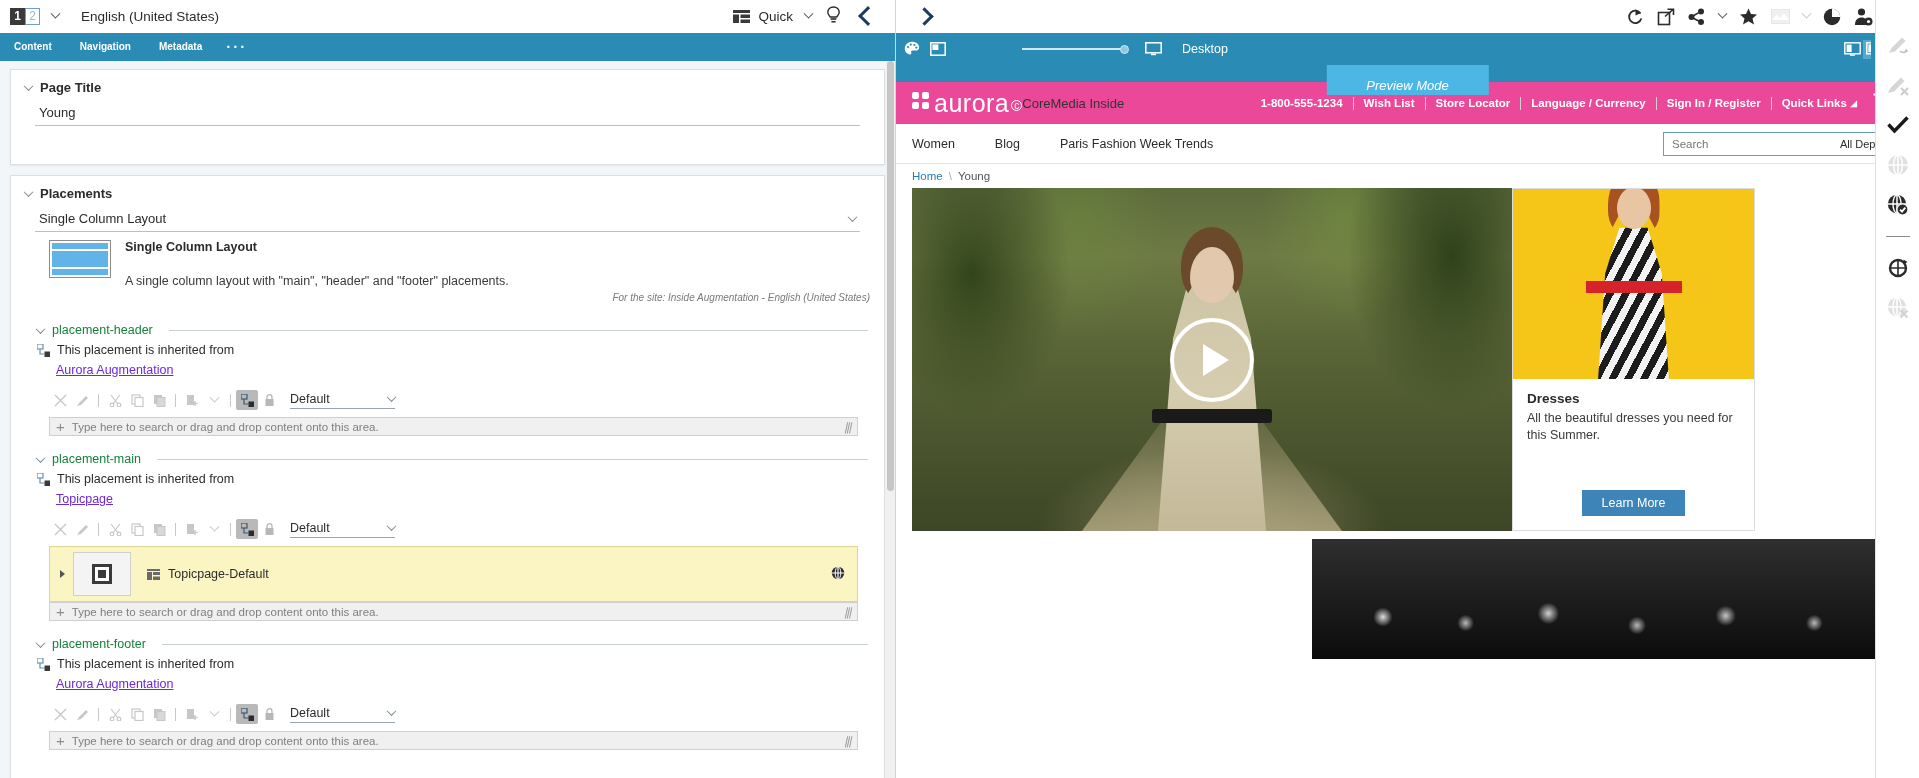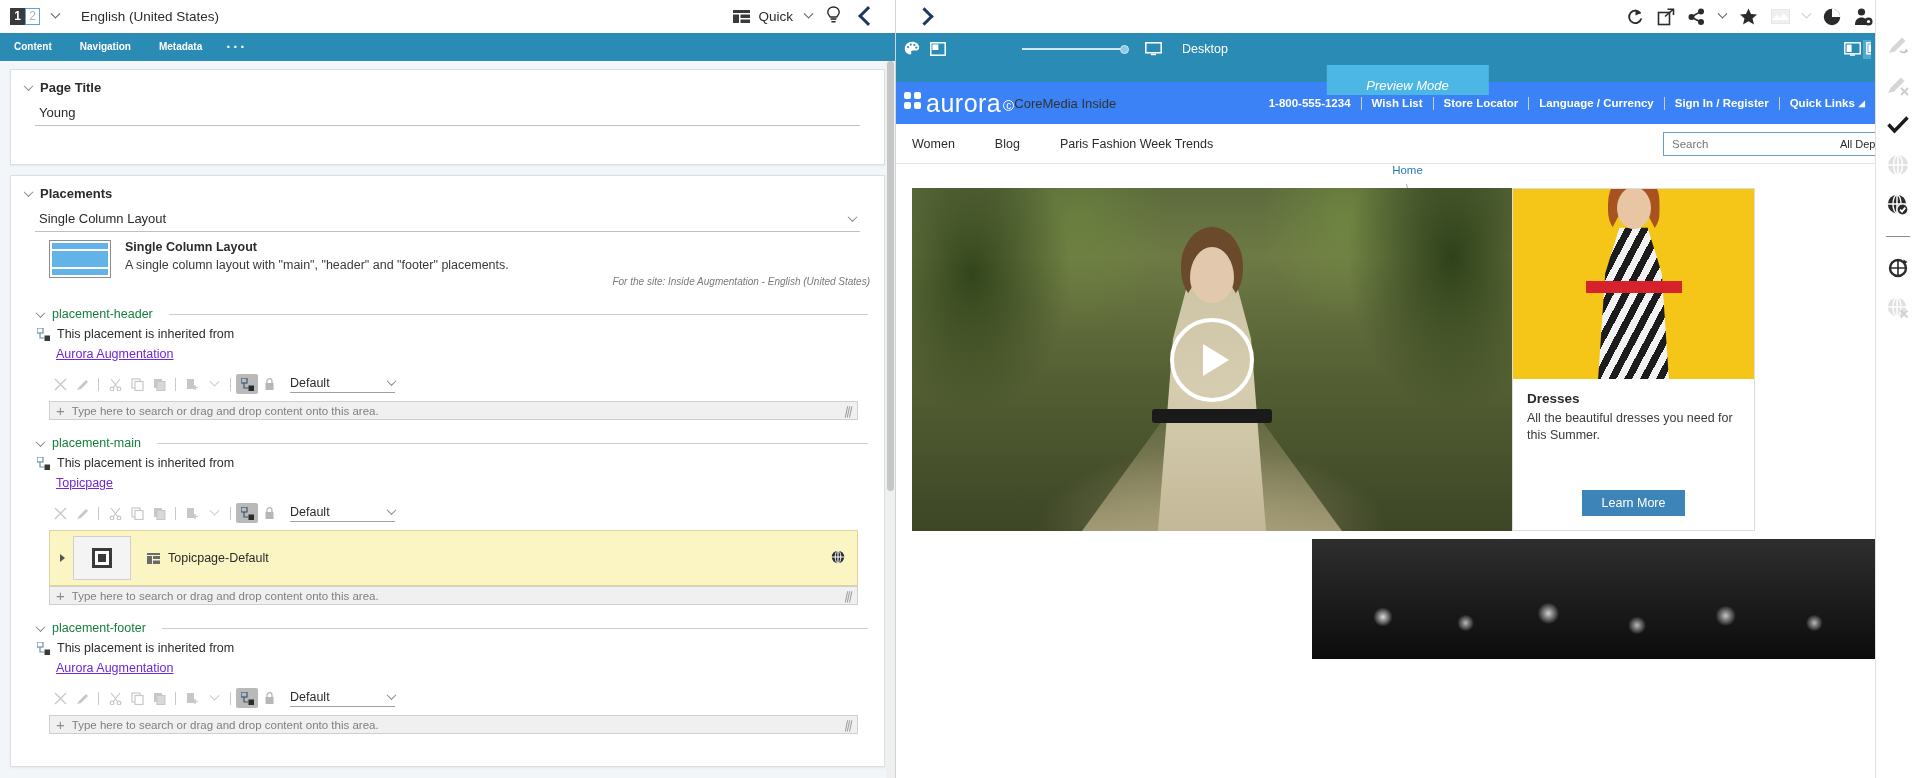--- a/index.html
+++ b/index.html
@@ -44,21 +44,21 @@
   .select-line { display:flex; align-items:center; border-bottom:1px solid #b9c1c7; padding:2px 4px 5px 4px; margin:0 10px; }
   .select-line span { font-size:13px;color:#2b2b2b; }
   .select-line .caret { margin-left:auto; }
 
   .layout-row { display:flex; gap:14px; padding:8px 0 4px 24px; }
   .layout-thumb { width:62px;height:38px;border:1px solid #8c8c8c;background:#fff;padding:2px;display:flex;flex-direction:column;gap:2px;flex-shrink:0;}
   .layout-thumb i { display:block;background:#62b4e8; }
   .lt-h { height:6px; } .lt-m { flex:1; } .lt-f { height:6px; }
   .layout-txt { flex:1; }
   .layout-title { font-size:12.5px; font-weight:bold; color:#2b2b2b; }
-  .layout-desc { font-size:12.5px; color:#3a3a3a; margin-top:4px; }
+  .layout-desc { font-size:12.5px; color:#3a3a3a; margin-top:20px; }
   .layout-site { font-size:10px; font-style:italic; color:#7a7a7a; text-align:right; margin-top:4px; }
 
   .plc-head { display:flex; align-items:center; gap:8px; margin:16px 0 6px 12px; }
   .plc-head .name { font-size:12.5px; color:#15803d; }
   .plc-head .rule { flex:1; height:1px; background:#c9d0d5; margin-left:8px; margin-right:2px; }
 
   .inherit-row { display:flex; align-items:center; gap:7px; margin-left:12px; font-size:12.5px; color:#2b2b2b; }
   .inherit-link { margin-left:31px; margin-top:6px; font-size:12.5px; color:#6d28d9; text-decoration:underline; cursor:pointer; display:inline-block;}
 
   .tbar { display:flex; align-items:center; gap:0; margin:12px 0 6px 24px; height:22px; }
@@ -100,42 +100,42 @@
   .slider .knob { width:9px;height:9px;border-radius:50%;background:#8fc8e0;border:1px solid #cfe8f3;margin-left:-2px;}
   .dev-label { color:#fff; font-size:12.5px; margin-left:10px; }
   .dev-right { margin-left:auto; display:flex; align-items:center; gap:0; padding-right:4px;}
   .vbtn { width:22px;height:19px;display:flex;align-items:center;justify-content:center;cursor:pointer;}
   .vbtn.sel { background:#55a9cb; }
 
   .preview { flex:1; position:relative; overflow:hidden; background:#fff; }
   .pv-modebar { position:absolute; left:0; top:0; width:100%; height:17px; background:#2a8cb5; z-index:5;}
   .pv-modebadge { position:absolute; left:50%; transform:translateX(-50%); top:0; background:#4cb7e4; color:#fff; font-size:13px; padding:13px 40px 2px 40px;font-style:italic; }
 
-  .site-header { background:#3b82f6; height:42px; display:flex; align-items:center; padding:0 8px; margin-top:17px;}
+  .site-header { background:#ec4899; height:42px; display:flex; align-items:center; padding:0 16px; margin-top:17px;}
   .logo { display:flex; align-items:flex-end; }
   .logo .flower { width:17px;height:17px;position:relative;margin-right:5px;margin-bottom:5px;}
   .logo .flower b { position:absolute;width:7px;height:7px;background:#fff;border-radius:2px;}
   .logo .flower b:nth-child(1){left:0;top:0;} .logo .flower b:nth-child(2){right:0;top:0;}
   .logo .flower b:nth-child(3){left:0;bottom:0;} .logo .flower b:nth-child(4){right:0;bottom:0;}
   .logo .name { color:#fff; font-size:25px; letter-spacing:.5px; line-height:.9; }
   .logo .reg { color:#fff; font-size:10px; border:1px solid #fff; border-radius:50%; width:11px;height:11px; display:inline-flex; align-items:center;justify-content:center; margin-left:2px; margin-bottom:3px;}
   .site-util { margin-left:auto; display:flex; align-items:center; color:#fff; font-size:11.5px; font-weight:bold;justify-content:space-between;}
   .site-util a { color:#fff; text-decoration:none; padding:0 10px; cursor:pointer; white-space:nowrap;}
   .site-util .div { width:1px;height:13px;background:#cfcfcf; }
   .cart { position:relative; margin-left:16px; margin-right:6px; cursor:pointer;}
   .cart-badge { position:absolute; left:16px; top:-7px; background:#2a8cb5; color:#fff; font-size:9px; border-radius:2px; padding:1px 4px;}
 
   .site-nav { height:40px; display:flex; align-items:center; padding:0 16px; border-bottom:1px solid #e2e2e2;}
   .site-nav a { color:#2b2b2b; font-size:12.5px; text-decoration:none; margin-right:40px; cursor:pointer;}
   .searchbox { margin-left:auto; display:flex; align-items:center; border:1px solid #6b9dc4; height:24px; width:240px;}
   .searchbox .inp { flex:1; border:0; outline:none; font-size:11.5px; color:#8a8a8a; padding:0 8px; font-family:"Liberation Sans",sans-serif;}
   .searchbox .vdiv { width:1px;height:16px;background:#c9c9c9; }
   .searchbox .dept { font-size:11px; color:#2b2b2b; padding:0 6px; display:flex;align-items:center;gap:4px; white-space:nowrap;}
 
-  .crumb { height:24px; display:flex; align-items:center; padding:0 16px; font-size:11.5px; gap:6px;flex-direction:column;}
+  .crumb { height:24px; display:flex; align-items:center; padding:0 16px; font-size:11.5px; gap:6px;}
   .crumb a { color:#2a7bb5; text-decoration:none; cursor:pointer;}
   .crumb .sl { color:#aaa; }
   .crumb .cur { color:#555; }
 
   .pv-main { display:flex; gap:0; padding:0 16px; }
   .hero { width:600px; height:343px; position:relative; overflow:hidden; background:linear-gradient(180deg,#5d6b3d 0%,#6e7a45 20%,#545f33 55%,#3d4626 100%); }
   .hero .trees { position:absolute; inset:0;
     background:
       radial-gradient(ellipse 140px 200px at 10% 25%, rgba(40,60,20,.85), transparent 70%),
       radial-gradient(ellipse 150px 220px at 90% 20%, rgba(35,55,18,.85), transparent 70%),

